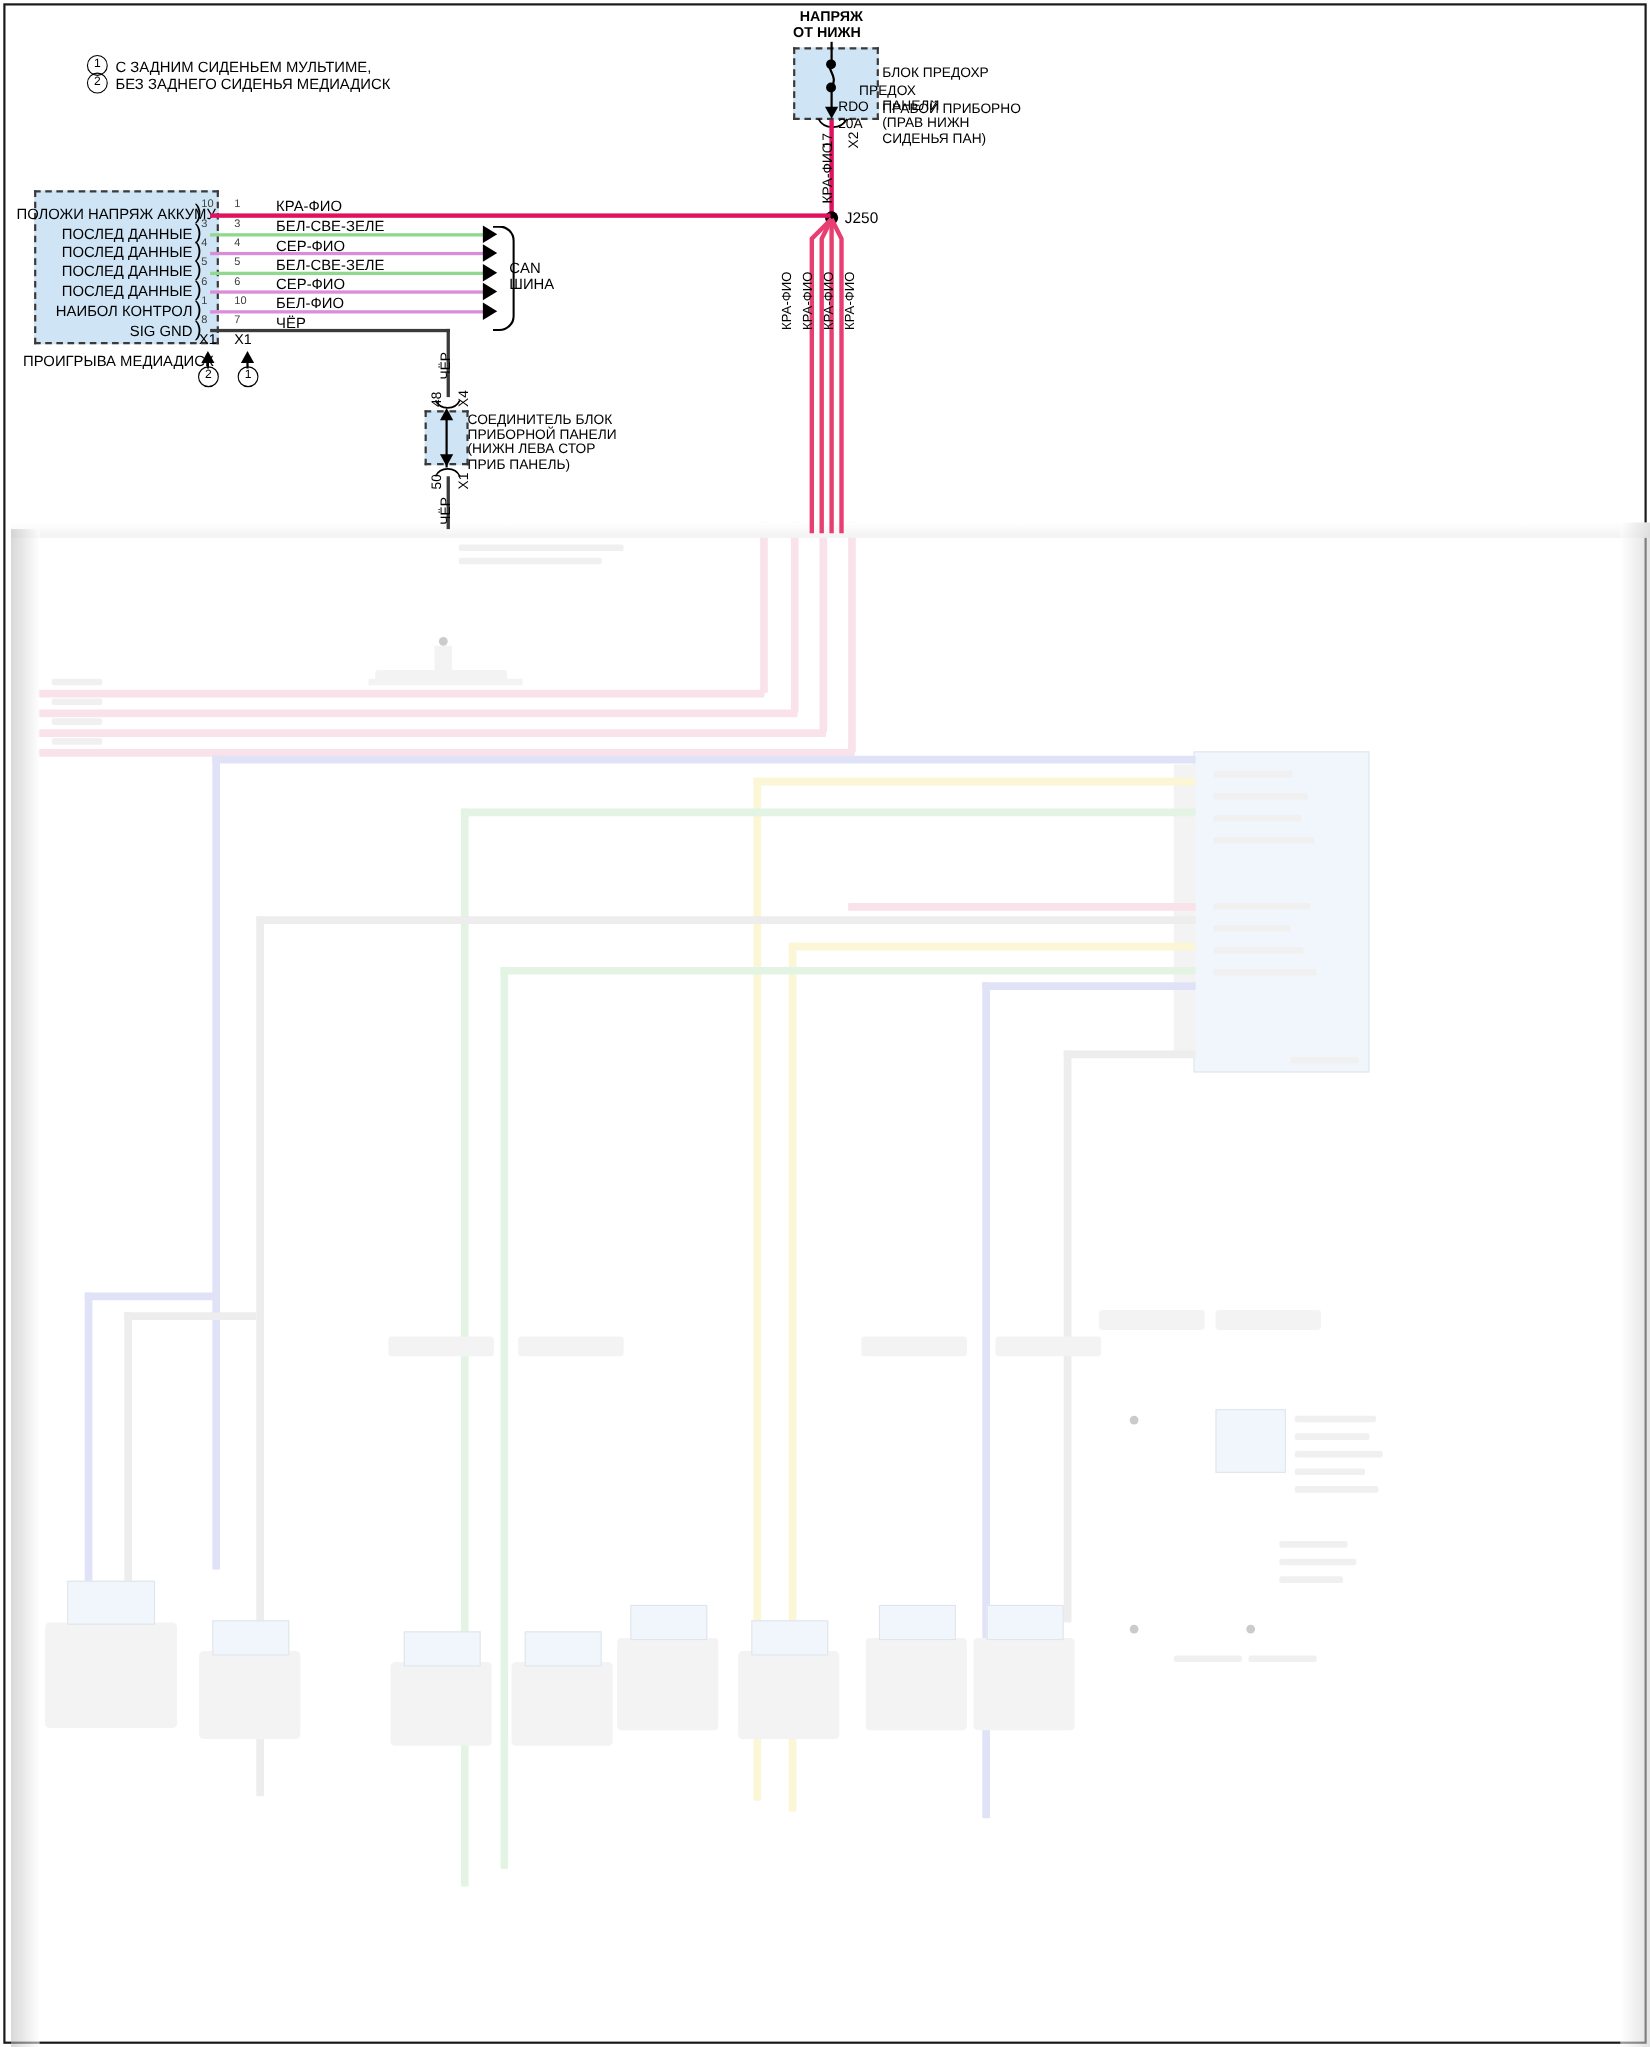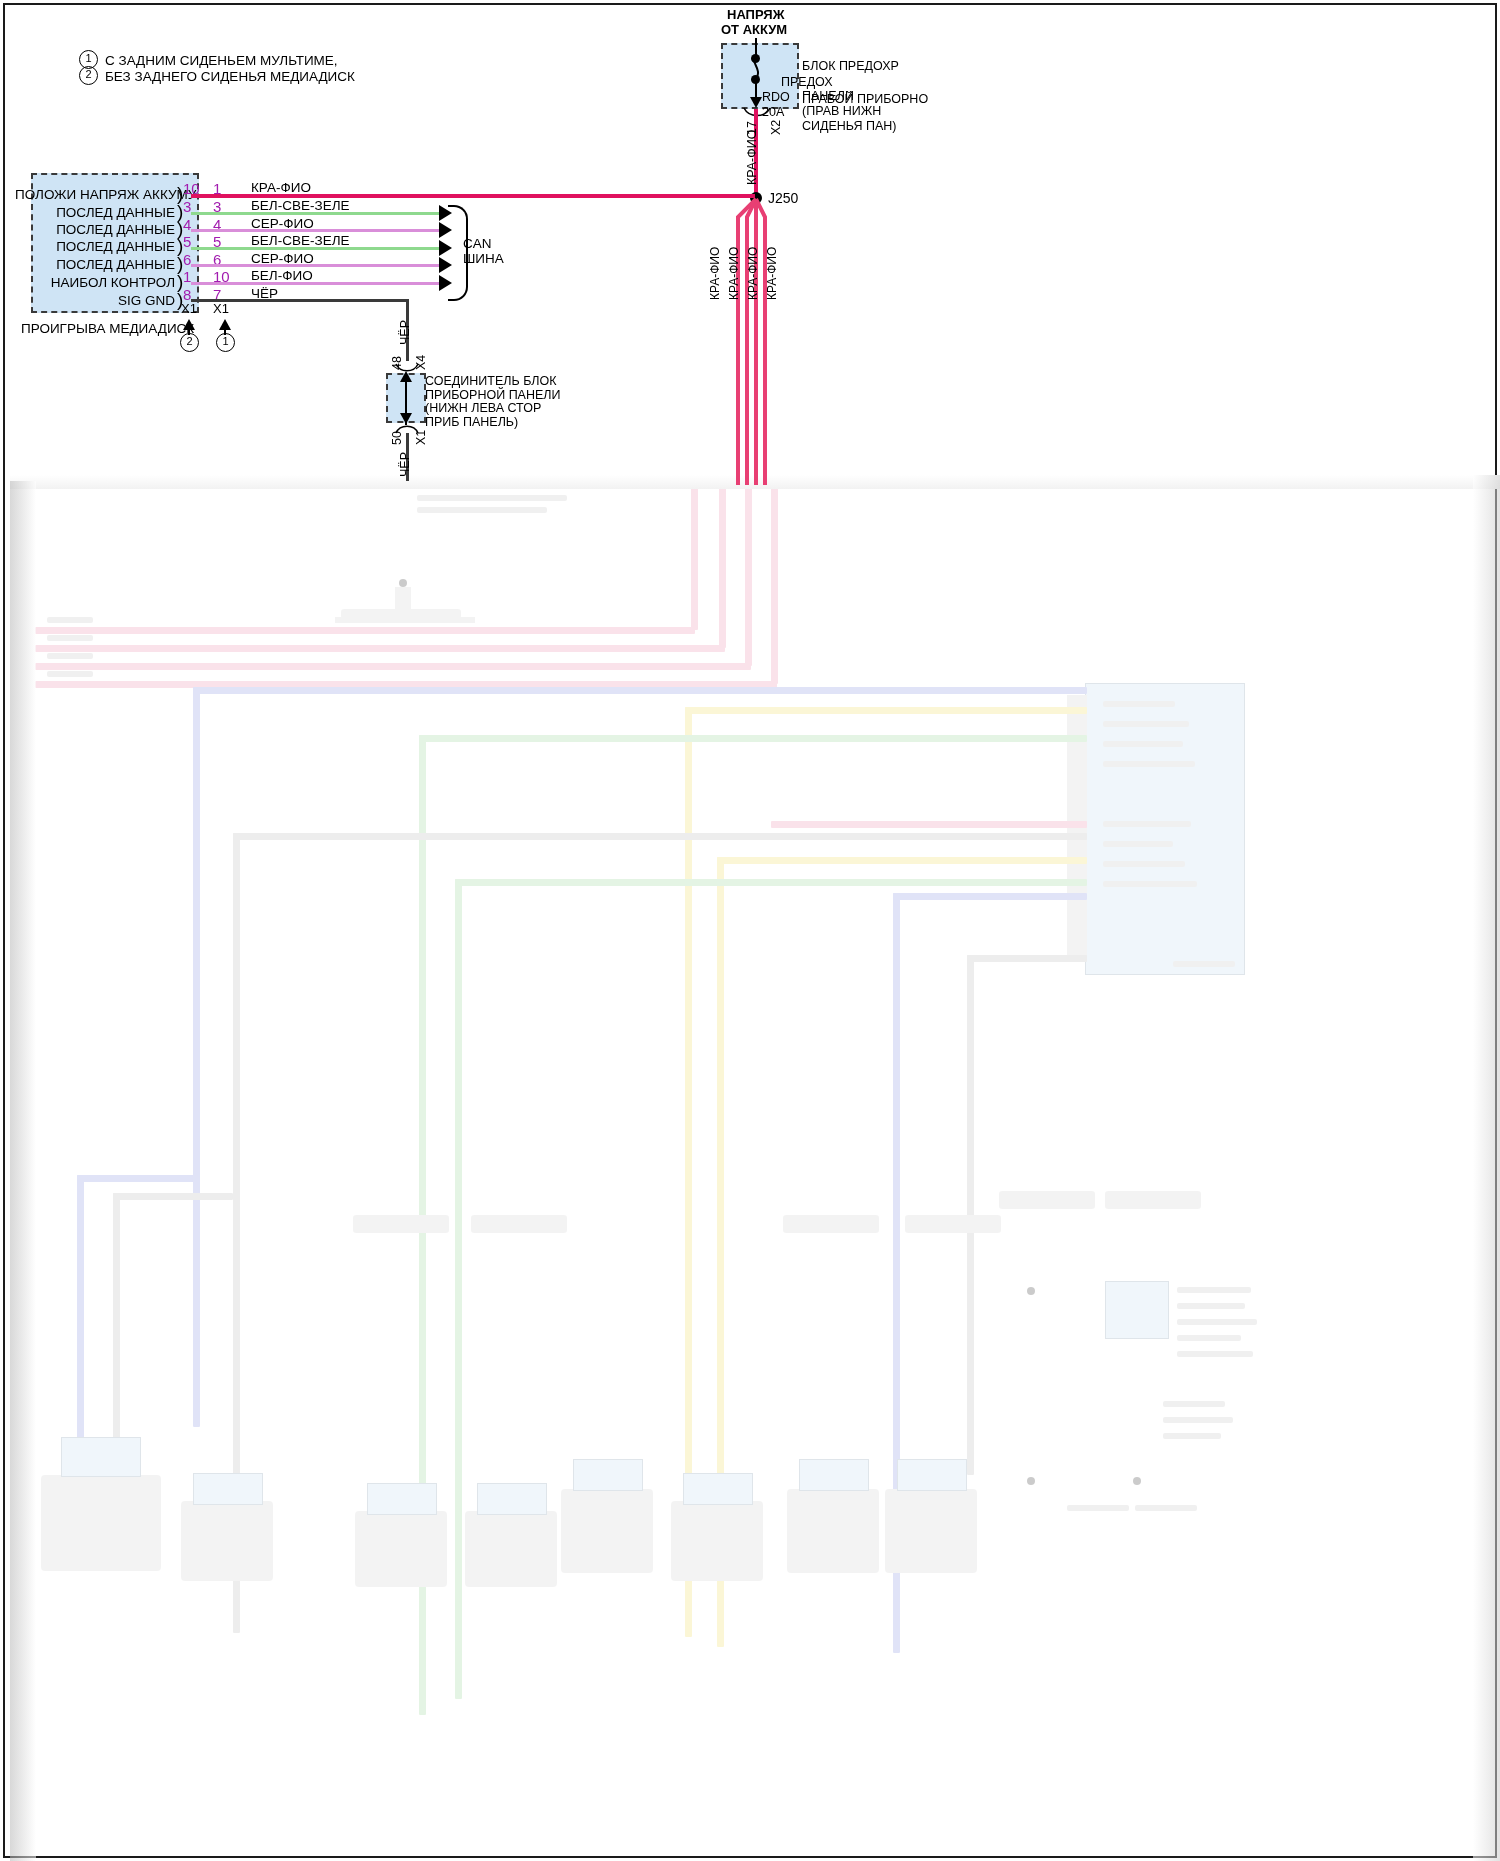--- a/index.html
+++ b/index.html
@@ -31,21 +31,21 @@
           border-left:6px solid transparent;border-right:6px solid transparent;}
 
   
   #top-layer{position:absolute;left:0;top:0;width:1500px;height:478px;}
 
   
   #media-box{left:26px;top:168px;width:168px;height:140px;}
   .pinlabel{position:absolute;right:0;font-size:13.5px;text-align:right;color:#000;
             white-space:pre;}
   .pinbrace{position:absolute;font-size:19px;color:#000;line-height:1;}
-  .pinnum{position:absolute;font-size:15px;color:#a21caf;white-space:pre;}
+  .pinnum{position:absolute;font-size:10px;color:#404040;white-space:pre;}
   .wirename{position:absolute;font-size:13.5px;color:#000;white-space:pre;}
 
   
   #fuse-box{left:716px;top:38px;width:78px;height:66px;}
   .fusetext{position:absolute;font-size:12.5px;color:#000;white-space:pre;line-height:1.18;margin-top:23px;}
 
   
   #ip-box{left:381px;top:368px;width:40px;height:50px;}
 
   
@@ -179,21 +179,21 @@
   <div id="right-shadow"></div>
 
   <div id="top-layer">
 
     <div class="circnum" style="left:74px;top:45px;">1</div>
     <div class="txt" style="left:100px;top:48px;font-size:13.5px;">С ЗАДНИМ СИДЕНЬЕМ МУЛЬТИМЕ,</div>
     <div class="circnum" style="left:74px;top:61px;">2</div>
     <div class="txt" style="left:100px;top:64px;font-size:13.5px;">БЕЗ ЗАДНЕГО СИДЕНЬЯ МЕДИАДИСК</div>
 
     <div class="txt" style="left:722px;top:3px;font-size:13px;font-weight:bold;">НАПРЯЖ</div>
-    <div class="txt" style="left:716px;top:18px;font-size:13px;font-weight:bold;">ОТ АККУМ</div>
+    <div class="txt" style="left:716px;top:18px;font-size:13px;font-weight:bold;">ОТ НИЖН</div>
 
     <div class="blk" id="fuse-box"></div>
 
     <div class="vwire" style="left:750px;top:33px;height:20px;width:2px;background:#000;"></div>
     <div class="dot" style="left:746px;top:49px;"></div>
 
     <svg style="position:absolute;left:740px;top:52px;" width="22" height="22" viewBox="0 0 22 22">
       <path d="M11 0 C4 4, 18 12, 11 22" stroke="#000" stroke-width="2" fill="none"></path>
     </svg>
     <div class="dot" style="left:746px;top:70px;"></div>

